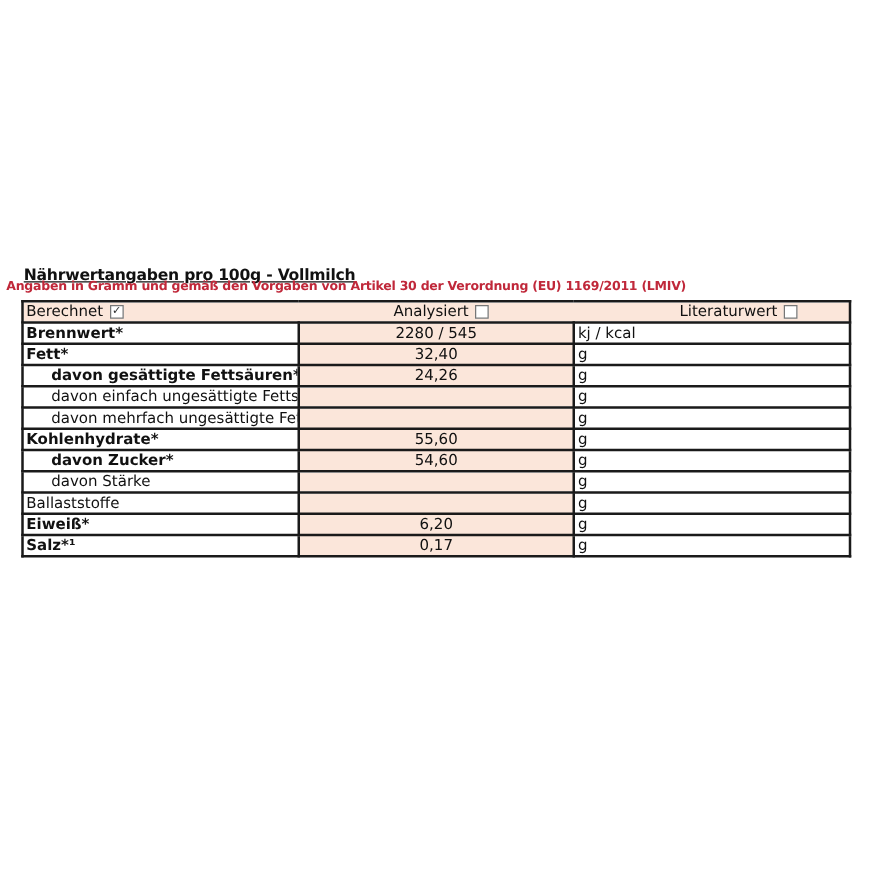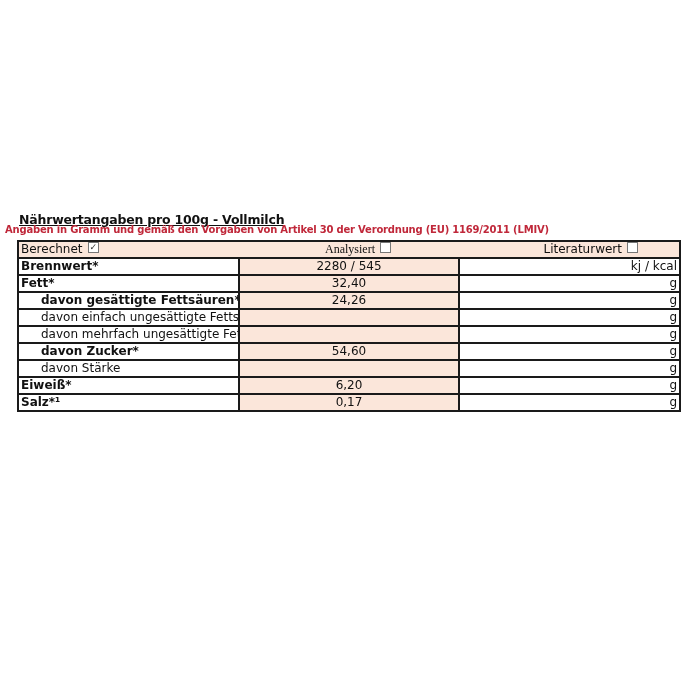--- a/index.html
+++ b/index.html
@@ -4,29 +4,29 @@
 <style>
   html, body { margin: 0; padding: 0; background: #ffffff; }
   body { width: 700px; height: 700px; position: relative; font-family: "DejaVu Sans", sans-serif; color: #111; }
   .title { position: absolute; left: 19px; top: 212px; font-size: 12.5px; font-weight: bold; text-decoration: underline; letter-spacing: -0.2px; }
   .subtitle { position: absolute; left: 5px; top: 224px; font-size: 10px; font-weight: bold; color: #c0283a; letter-spacing: -0.2px; white-space: nowrap; }
   table { position: absolute; left: 17px; top: 240px; width: 664px; border-collapse: collapse; font-size: 12px; table-layout: fixed; }
   td { border: 2px solid #1a1a1a; height: 15px; padding: 0 2px; line-height: 15px; white-space: nowrap; overflow: hidden; }
   tr.hdr td { background: #fbe6da; }
   td.name { width: 464px; }
   td.val { width: 92px; background: #fbe6da; text-align: center; }
-  td.unit { width: 92px; text-align: right; }
+  td.unit { width: 92px; text-align: left; }
   .bold { font-weight: bold; }
   .ind { padding-left: 22px; }
   .hdr-wrap { display: flex; align-items: center; }
   .cb { display: inline-block; width: 11px; height: 11px; border: 1px solid #777; background: #fff; margin-left: 5px; vertical-align: middle; position: relative; box-sizing: border-box; }
   .cb.checked::after { content: "✓"; position: absolute; left: 1px; top: -3px; font-size: 9px; color: #333; }
-  .hdr-item { display: inline-flex; align-items: flex-start; }
+  .hdr-item { display: inline-flex; align-items: center; }
   .h1 { width: 180px; }
-  .h2 { width: 190px; justify-content: flex-end; font-family: Liberation Serif, serif; }
+  .h2 { width: 190px; justify-content: flex-end; }
   .h3 { width: 200px; justify-content: flex-end; padding-left: 47px; }
 </style>
 </head>
 <body>
 
 <div class="title">Nährwertangaben pro 100g - Vollmilch</div>
 <div class="subtitle">Angaben in Gramm und gemäß den Vorgaben von Artikel 30 der Verordnung (EU) 1169/2011 (LMIV)</div>
 
 <table>
   <tbody id="tbody">
@@ -67,26 +67,36 @@
         <td class="name ind">davon einfach ungesättigte Fettsäuren</td>
         <td class="val"></td>
         <td class="unit">g</td>
       </tr>
       <tr>
         <td class="name ind">davon mehrfach ungesättigte Fettsäuren</td>
         <td class="val"></td>
         <td class="unit">g</td>
       </tr>
       <tr>
+        <td class="name bold">Kohlenhydrate*</td>
+        <td class="val">55,60</td>
+        <td class="unit">g</td>
+      </tr>
+      <tr>
         <td class="name bold ind">davon Zucker*</td>
         <td class="val">54,60</td>
         <td class="unit">g</td>
       </tr>
       <tr>
         <td class="name ind">davon Stärke</td>
+        <td class="val"></td>
+        <td class="unit">g</td>
+      </tr>
+      <tr>
+        <td class="name">Ballaststoffe</td>
         <td class="val"></td>
         <td class="unit">g</td>
       </tr>
       <tr>
         <td class="name bold">Eiweiß*</td>
         <td class="val">6,20</td>
         <td class="unit">g</td>
       </tr>
       <tr>
         <td class="name bold">Salz*¹</td>

